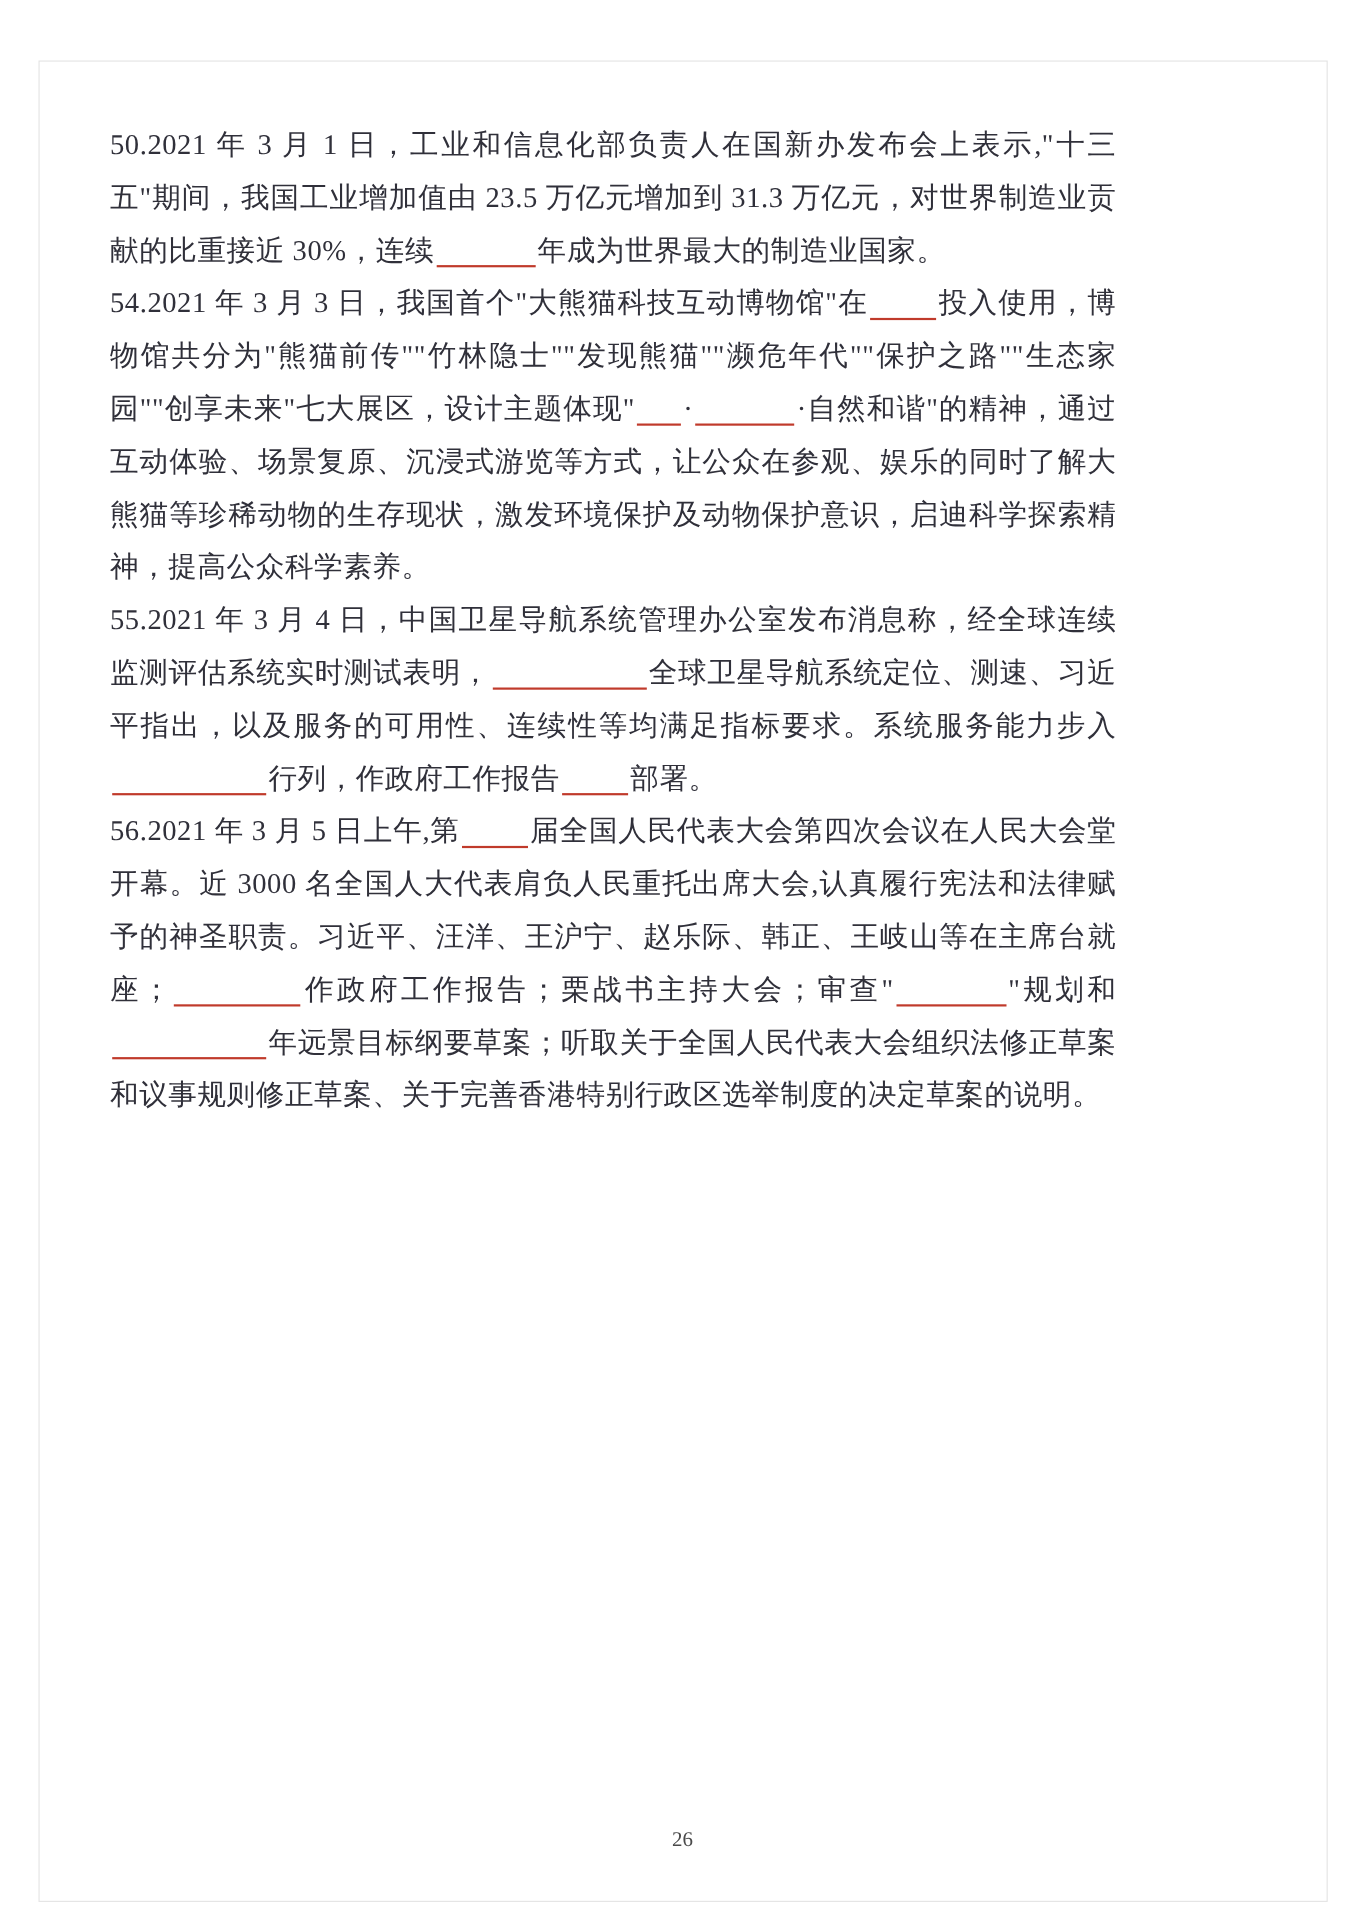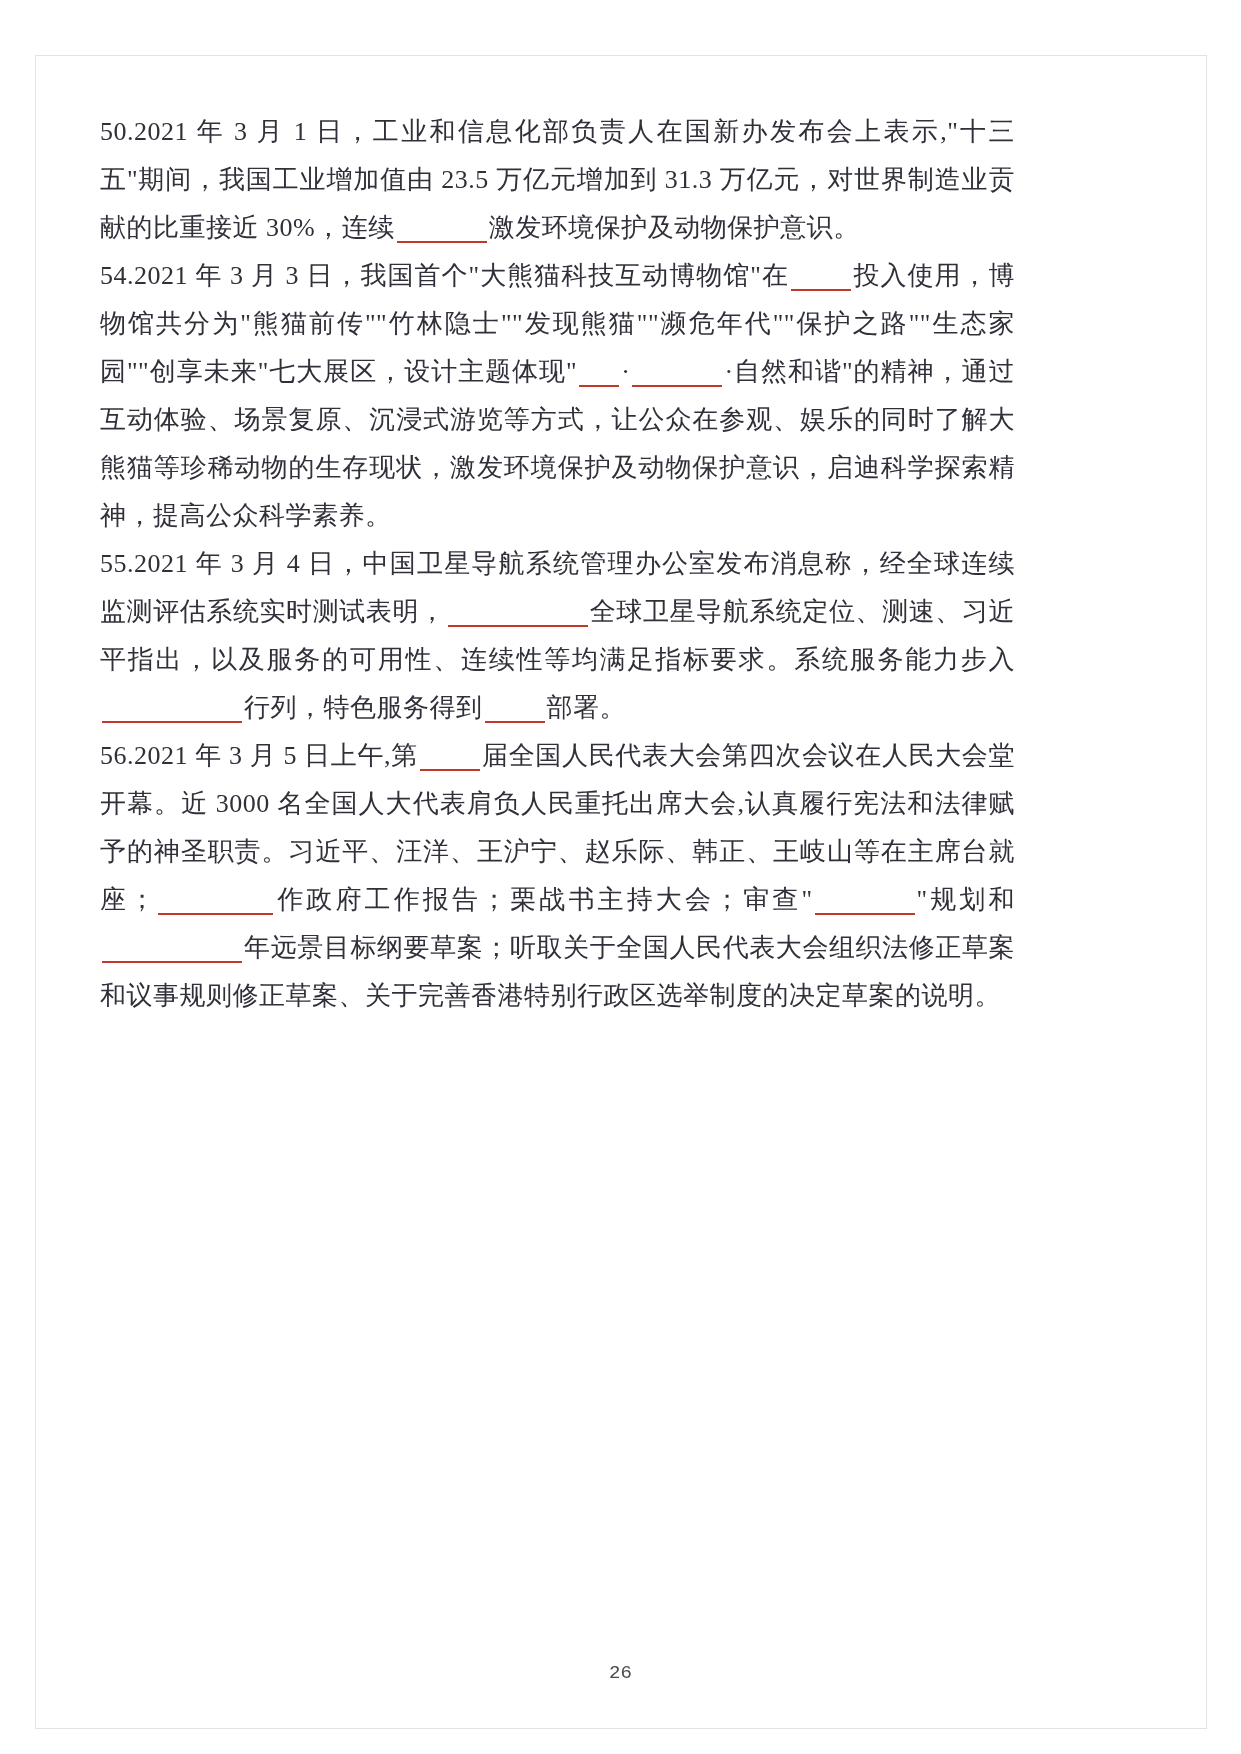--- a/index.html
+++ b/index.html
@@ -28,30 +28,30 @@
   span.blank{
     display:inline-block;
     border-bottom:2px solid var(--blank-color);
     height:24px;
     vertical-align:-7px;
     margin:0 2px;
   }
   .page-number{
     position:absolute;left:0;top:1662px;width:100%;
     text-align:center;font-size:19px;color:#4a4a4a;
-    font-family:Liberation Mono, monospace;
+    font-family:Liberation Serif, serif;
   }
 </style>
 </head>
 <body>
 
 <div>
   <div class="page-border"></div>
   <div class="content" id="questions-container">
-      <p class="question"><span>50.2021 年 3 月 1 日，工业和信息化部负责人在国新办发布会上表示,"十三五"期间，我国工业增加值由 23.5 万亿元增加到 31.3 万亿元，对世界制造业贡献的比重接近 30%，连续</span><span class="blank" style="width: 90px;"></span><span>激发环境保护及动物保护意识。</span></p>
+      <p class="question"><span>50.2021 年 3 月 1 日，工业和信息化部负责人在国新办发布会上表示,"十三五"期间，我国工业增加值由 23.5 万亿元增加到 31.3 万亿元，对世界制造业贡献的比重接近 30%，连续</span><span class="blank" style="width: 90px;"></span><span>年成为世界最大的制造业国家。</span></p>
       <p class="question"><span>54.2021 年 3 月 3 日，我国首个"大熊猫科技互动博物馆"在</span><span class="blank" style="width: 60px;"></span><span>投入使用，博物馆共分为"熊猫前传""竹林隐士""发现熊猫""濒危年代""保护之路""生态家园""创享未来"七大展区，设计主题体现"</span><span class="blank" style="width: 40px;"></span><span>·</span><span class="blank" style="width: 90px;"></span><span>·自然和谐"的精神，通过互动体验、场景复原、沉浸式游览等方式，让公众在参观、娱乐的同时了解大熊猫等珍稀动物的生存现状，激发环境保护及动物保护意识，启迪科学探索精神，提高公众科学素养。</span></p>
-      <p class="question"><span>55.2021 年 3 月 4 日，中国卫星导航系统管理办公室发布消息称，经全球连续监测评估系统实时测试表明，</span><span class="blank" style="width: 140px;"></span><span>全球卫星导航系统定位、测速、习近平指出，以及服务的可用性、连续性等均满足指标要求。系统服务能力步入</span><span class="blank" style="width: 140px;"></span><span>行列，特色服务得到</span><span class="blank" style="width: 60px;"></span><span>部署。</span></p>
+      <p class="question"><span>55.2021 年 3 月 4 日，中国卫星导航系统管理办公室发布消息称，经全球连续监测评估系统实时测试表明，</span><span class="blank" style="width: 140px;"></span><span>全球卫星导航系统定位、测速、习近平指出，以及服务的可用性、连续性等均满足指标要求。系统服务能力步入</span><span class="blank" style="width: 140px;"></span><span>行列，作政府工作报告</span><span class="blank" style="width: 60px;"></span><span>部署。</span></p>
       <p class="question"><span>56.2021 年 3 月 5 日上午,第</span><span class="blank" style="width: 60px;"></span><span>届全国人民代表大会第四次会议在人民大会堂开幕。近 3000 名全国人大代表肩负人民重托出席大会,认真履行宪法和法律赋予的神圣职责。习近平、汪洋、王沪宁、赵乐际、韩正、王岐山等在主席台就座；</span><span class="blank" style="width: 115px;"></span><span>作政府工作报告；栗战书主持大会；审查"</span><span class="blank" style="width: 100px;"></span><span>"规划和</span><span class="blank" style="width: 140px;"></span><span>年远景目标纲要草案；听取关于全国人民代表大会组织法修正草案和议事规则修正草案、关于完善香港特别行政区选举制度的决定草案的说明。</span></p>
     </div>
   <div class="page-number">
     <span>26</span>
   </div>
 </div>
 
 </body></html>

